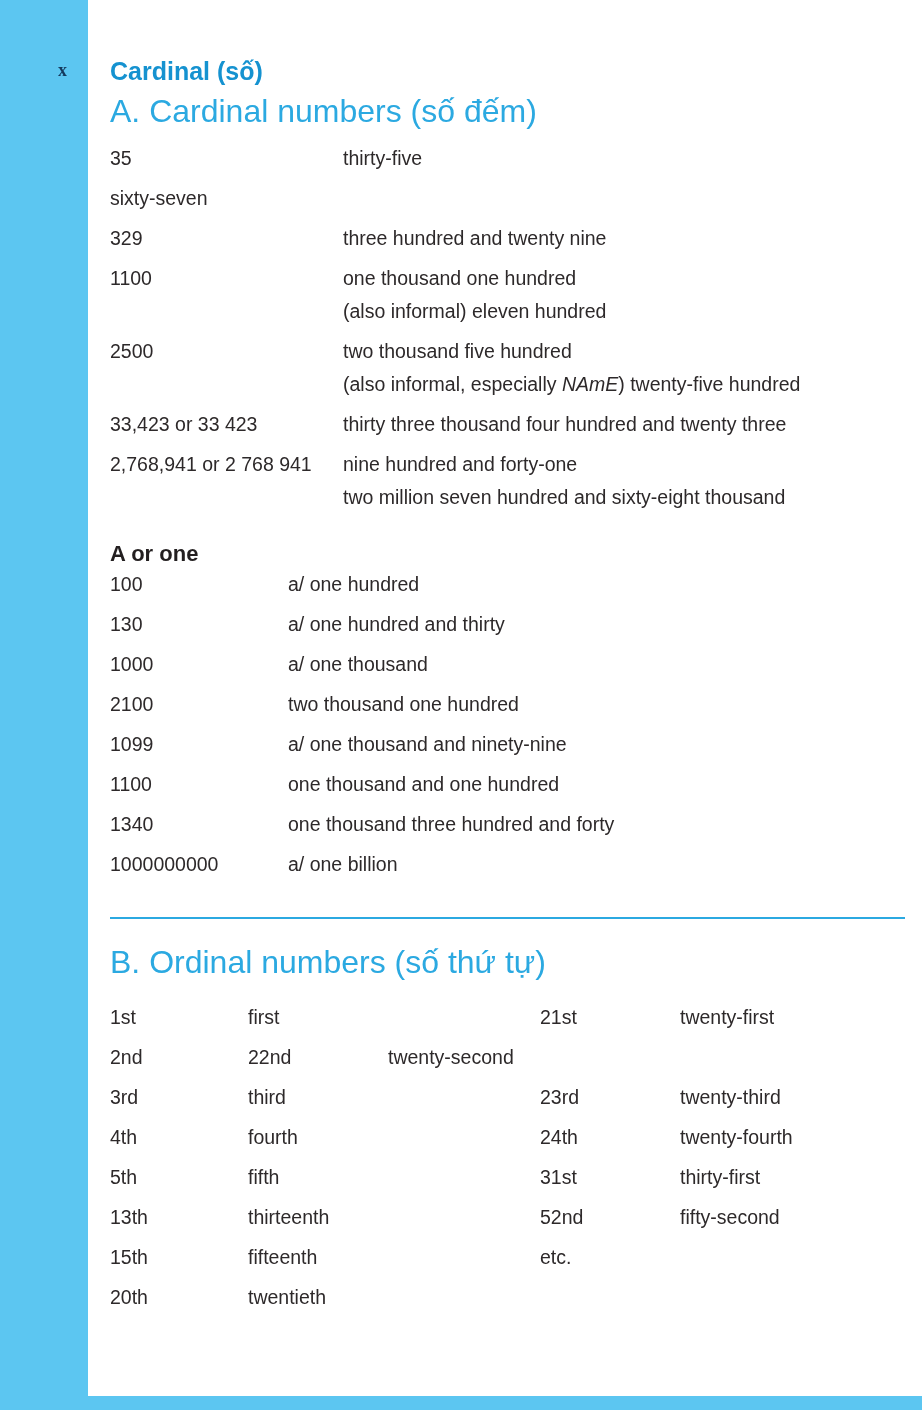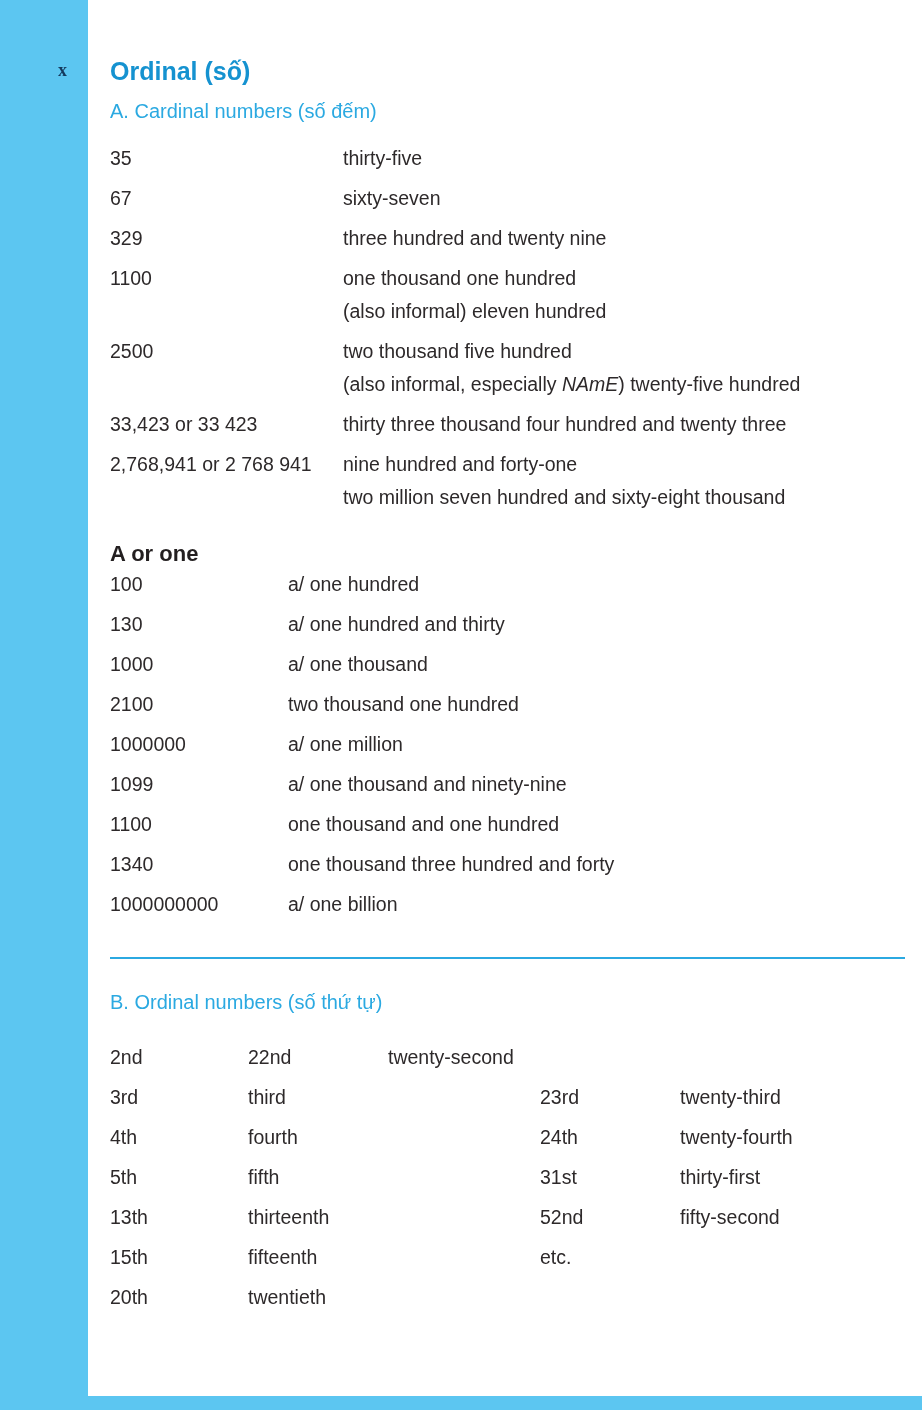--- a/index.html
+++ b/index.html
@@ -34,21 +34,21 @@
   }
   .title {
     margin: 0 0 10px 0;
     font-size: 25px;
     font-weight: bold;
     color: #1592d0;
     line-height: 30px;
   }
   .section-heading {
     margin: 0 0 16px 0;
-    font-size: 20px;
+    font-size: 32px;
     font-weight: normal;
     color: #2ba9e1;
     line-height: 30px;
   }
   .sub-heading {
     margin: 26px 0 0 0;
     font-size: 22px;
     font-weight: bold;
     color: #231f20;
     line-height: 28px;
@@ -87,36 +87,35 @@
 </style>
 </head>
 <body>
 
 <div class="sidebar"></div>
 <div class="page-marker">x</div>
 <div class="bottom-band"></div>
 
 <main class="content">
 
-  <h1 class="title">Ordinal (số)</h1>
+  <h1 class="title">Cardinal (số)</h1>
 
   <h2 class="section-heading">A. Cardinal numbers (số đếm)</h2>
 
   <div class="cardinal-table body-text">
 
       <div class="crow">
         <span class="num">35</span>
         <span class="words">
           <span class="line">thirty-five</span>
 
         </span>
       </div>
 
       <div class="crow">
-        <span class="num">67</span>
         <span class="words">
           <span class="line">sixty-seven</span>
 
         </span>
       </div>
 
       <div class="crow">
         <span class="num">329</span>
         <span class="words">
           <span class="line">three hundred and twenty nine</span>
@@ -174,24 +173,20 @@
       <div class="arow">
         <span class="num2">1000</span>
         <span class="words">a/ one thousand</span>
       </div>
 
       <div class="arow">
         <span class="num2">2100</span>
         <span class="words">two thousand one hundred</span>
       </div>
 
-      <div class="arow">
-        <span class="num2">1000000</span>
-        <span class="words">a/ one million</span>
-      </div>
 
       <div class="arow">
         <span class="num2">1099</span>
         <span class="words">a/ one thousand and ninety-nine</span>
       </div>
 
       <div class="arow">
         <span class="num2">1100</span>
         <span class="words">one thousand and one hundred</span>
       </div>
@@ -206,20 +201,26 @@
         <span class="words">a/ one billion</span>
       </div>
     </div>
 
   <hr class="divider">
 
   <h2 class="section-heading b-heading">B. Ordinal numbers (số thứ tự)</h2>
 
   <div class="ord-table body-text">
 
+      <div class="orow">
+        <span class="onum">1st</span>
+        <span class="oword">first</span>
+        <span class="onum2">21st</span>
+        <span class="oword2">twenty-first</span>
+      </div>
 
       <div class="orow">
         <span class="onum">2nd</span>
         <span class="onum2">22nd</span>
         <span class="oword2">twenty-second</span>
       </div>
 
       <div class="orow">
         <span class="onum">3rd</span>
         <span class="oword">third</span>

